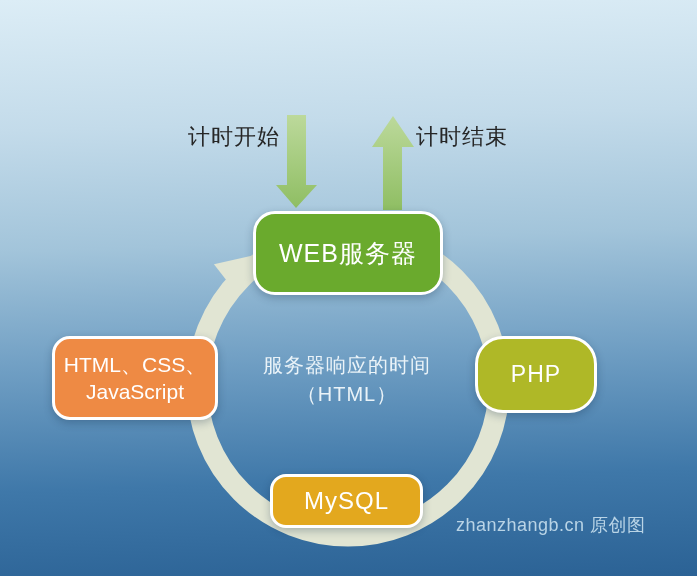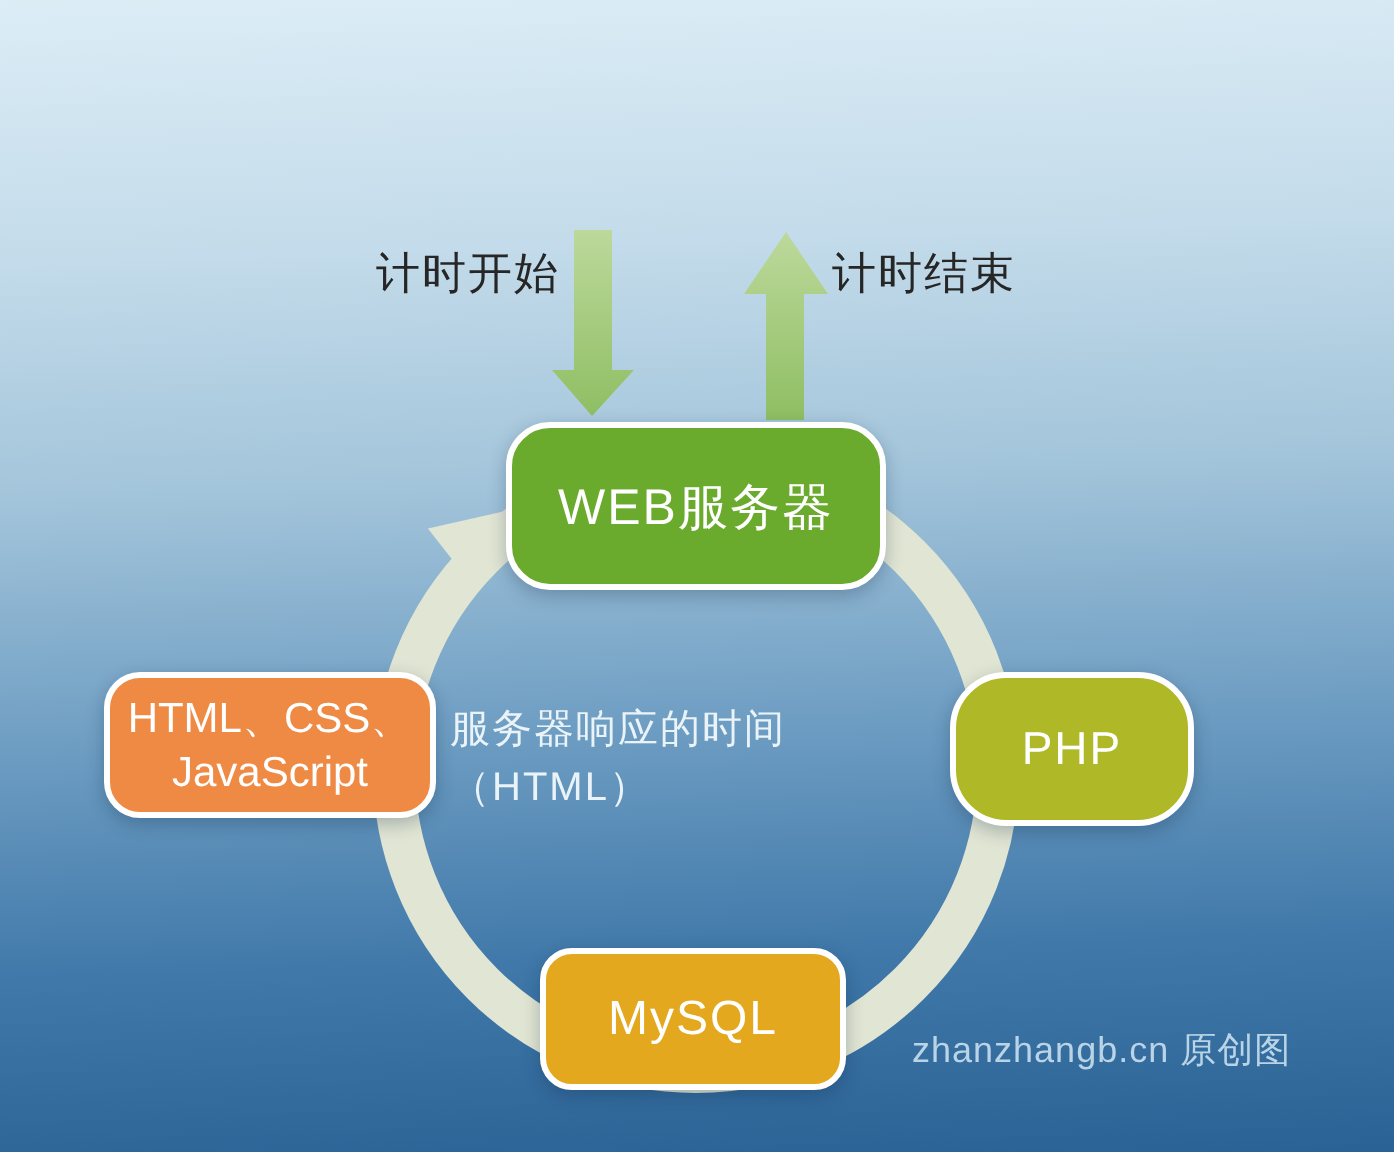--- a/index.html
+++ b/index.html
@@ -19,31 +19,31 @@
     color:#ffffff;text-align:center;
     box-shadow:0 3px 9px rgba(15,40,70,0.28);
   }
   .browser-box{
     left:233px;top:20px;width:233px;height:93px;
     font-size:38px;letter-spacing:3px;
     box-shadow:0 3px 10px rgba(10,30,60,0.35);
   }
   .rounded{border:3px solid #ffffff;box-sizing:border-box;}
   .webserver-box{left:253px;top:211px;width:190px;height:84px;border-radius:22px;font-size:25px;letter-spacing:1px;}
-  .frontend-box{left:52px;top:336px;width:166px;height:73px;border-radius:18px;font-size:21px;line-height:27px;}
+  .frontend-box{left:52px;top:336px;width:166px;height:84px;border-radius:18px;font-size:21px;line-height:27px;}
   .php-box{left:475px;top:336px;width:122px;height:77px;border-radius:28px;font-size:23px;letter-spacing:1px;}
-  .mysql-box{left:270px;top:474px;width:153px;height:71px;border-radius:16px;font-size:24px;letter-spacing:1px;}
+  .mysql-box{left:270px;top:474px;width:153px;height:54px;border-radius:16px;font-size:24px;letter-spacing:1px;}
   .timer-label{
     position:absolute;font-size:22px;letter-spacing:1px;
   }
   .timer-start{left:188px;top:122px;font-family:Liberation Mono, monospace;}
   .timer-end{left:416px;top:122px;}
   .center-caption{
     position:absolute;left:225px;top:351px;width:244px;
-    font-size:20px;line-height:29px;letter-spacing:1px;
+    text-align:center;font-size:20px;line-height:29px;letter-spacing:1px;
   }
   .watermark{
     position:absolute;left:443px;top:513px;
     font-size:18px;letter-spacing:0.5px;margin-left:13px;
   }
 </style>
 </head>
 <body>
 
 <div class="stage">

